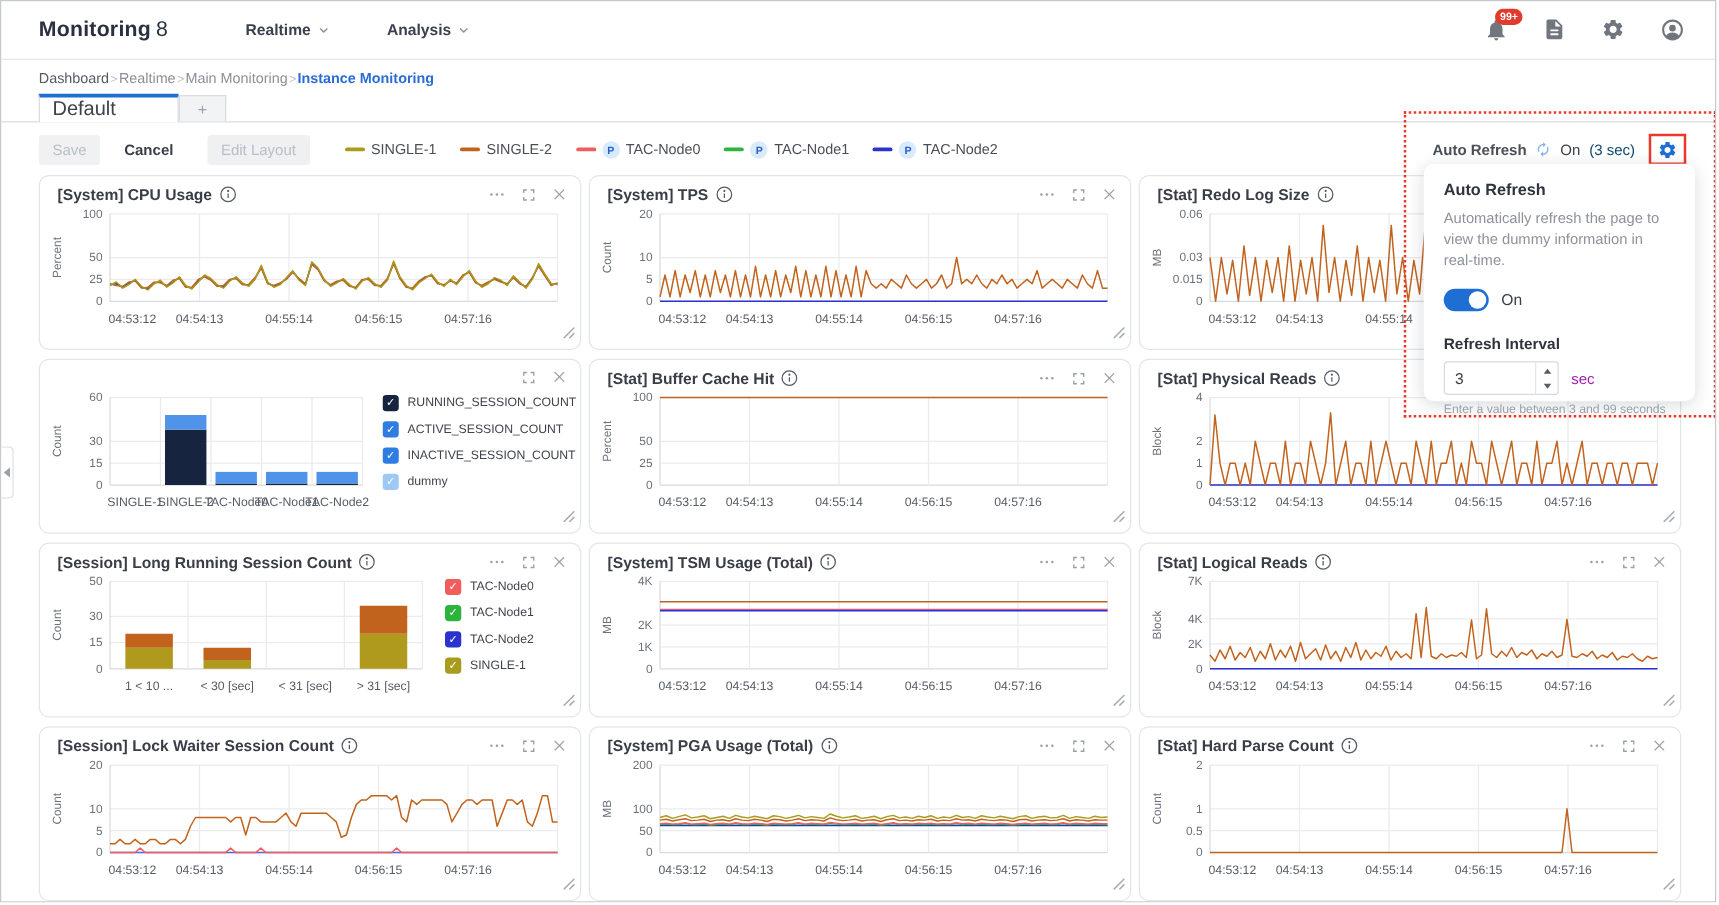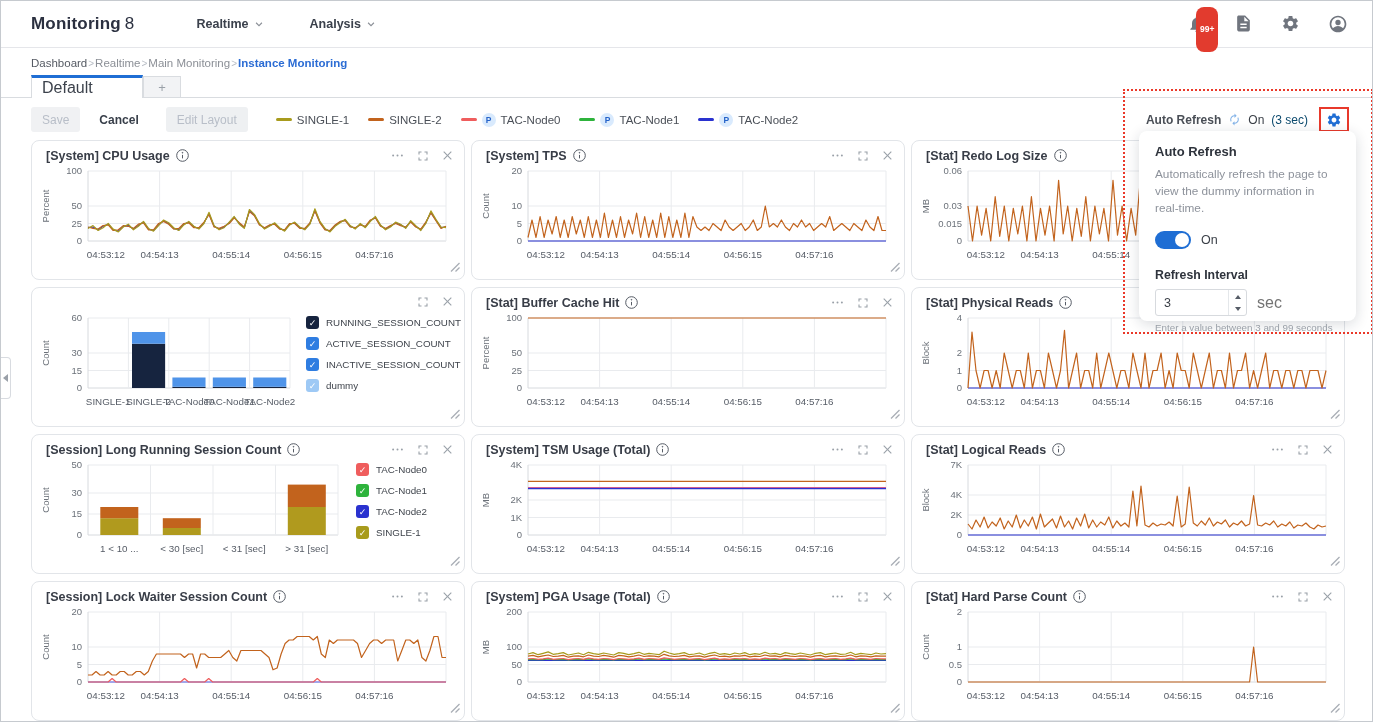--- a/index.html
+++ b/index.html
@@ -7,36 +7,36 @@
   .frame { position:relative; width:1373px; height:722px; border:1px solid #c6cacf; background:#fff; overflow:hidden; }
 
   
   .hdr { height:47px; display:flex; align-items:center; padding:0 24px 0 30px; border-bottom:1px solid #e5e6ea; }
   .logo { font-size:17px; font-weight:700; color:#2b3040; letter-spacing:.2px; }
   .logo .ver { font-weight:400; margin-left:4px; }
   .nav { display:flex; gap:46px; margin-left:62px; }
   .nav-item { display:flex; align-items:center; gap:5px; font-size:12.5px; font-weight:600; color:#3b414c; cursor:pointer; }
   .hdr-icons { margin-left:auto; display:flex; align-items:center; gap:27px; }
   .hicon { position:relative; width:20px; height:20px; color:#70757e; cursor:pointer; }
-  .badge { position:absolute; top:-7px; left:9px; background:#e23b2e; color:#fff; font-size:8.5px; font-weight:700; padding:18px 4px; border-radius:8px; line-height:1; }
+  .badge { position:absolute; top:-7px; left:9px; background:#e23b2e; color:#fff; font-size:8.5px; font-weight:700; padding:2px 4px; border-radius:8px; line-height:1; }
 
   
   .crumbs { padding:9px 30px 5px; font-size:11.5px; display:flex; gap:1px; align-items:center; }
   .crumb0 { color:#555a63; }
   .crumb { color:#8b8f96; }
   .crumb-sep { color:#b9bec6; font-size:10px; }
   .crumb-active { color:#2b6cd4; font-weight:700; }
 
   
   .tabbar { display:flex; align-items:flex-end; padding:0 0 0 30px; border-bottom:1px solid #d9dce0; height:24px; }
   .tab { width:112px; height:23px; background:#fff; border:1px solid #d9dce0; border-bottom:none; border-top:3px solid #1f6ed4; font-size:16px; color:#3c424c; display:flex; align-items:center; padding-left:10px; margin-bottom:-1px; position:relative; z-index:2; cursor:pointer; }
   .tab-add { width:38px; height:21px; background:#f2f3f5; border:1px solid #d9dce0; border-bottom:none; color:#9aa0a8; font-size:13px; display:flex; align-items:center; justify-content:center; cursor:pointer; }
 
   
-  .toolbar { display:flex; padding:9px 23px 7px 30px; }
+  .toolbar { display:flex; align-items:center; padding:9px 23px 7px 30px; }
   .btn { font-size:12px; border:none; border-radius:3px; padding:5px 11px; cursor:pointer; font-family:inherit; }
   .btn-save { background:#f0f1f3; color:#b8bec8; }
   .btn-cancel { background:transparent; color:#383f4a; font-weight:700; margin-left:8px; }
   .btn-edit { background:#eef0f2; color:#b8bec8; margin-left:16px; }
   .tb-legend { display:flex; gap:19px; margin-left:28px; align-items:center; }
   .lg-item { display:flex; align-items:center; gap:5px; font-size:11.5px; color:#4a4f57; }
   .lg-dash { width:16px; height:3.5px; border-radius:2px; }
   .lg-p { width:14px; height:14px; border-radius:50%; background:#d9eafd; color:#2563c9; font-size:8.5px; font-weight:700; display:flex; align-items:center; justify-content:center; }
   .ar-wrap { margin-left:auto; display:flex; align-items:center; gap:7px; }
   .ar-label { font-size:12px; font-weight:600; color:#4a4f57; }
@@ -74,21 +74,21 @@
   .knob { position:absolute; top:2px; right:2px; width:14px; height:14px; border-radius:50%; background:#fff; }
   .pop-on { font-size:12.5px; color:#3a3f47; }
   .pop-int-label { font-size:12.3px; font-weight:700; color:#2e333c; margin-top:19px; }
   .spin-row { display:flex; align-items:center; gap:10px; margin-top:7px; }
   .spin-box { width:92px; height:27px; border:1px solid #d7dade; border-radius:3px; display:flex; align-items:center; }
   .spin-val { flex:1; font-size:12.5px; color:#3a3f47; padding-left:8px; }
   .spin-btns { width:18px; height:100%; border-left:1px solid #e4e7ea; display:flex; flex-direction:column; }
   .spin-up,.spin-down { flex:1; display:flex; align-items:center; justify-content:center; cursor:pointer; }
   .tri-up { width:0; height:0; border-left:3.5px solid transparent; border-right:3.5px solid transparent; border-bottom:4.5px solid #565c66; }
   .tri-down { width:0; height:0; border-left:3.5px solid transparent; border-right:3.5px solid transparent; border-top:4.5px solid #565c66; }
-  .sec { font-size:16px; color:#737373; }
+  .sec { font-size:12px; color:#a21caf; }
   .pop-helper { font-size:9.8px; color:#9aa0a8; margin-top:6px; }
 </style>
 </head>
 <body>
 
 <div class="frame">
 
   <header class="hdr">
     <div class="logo">
       <span>Monitoring</span><span class="ver">8</span>

